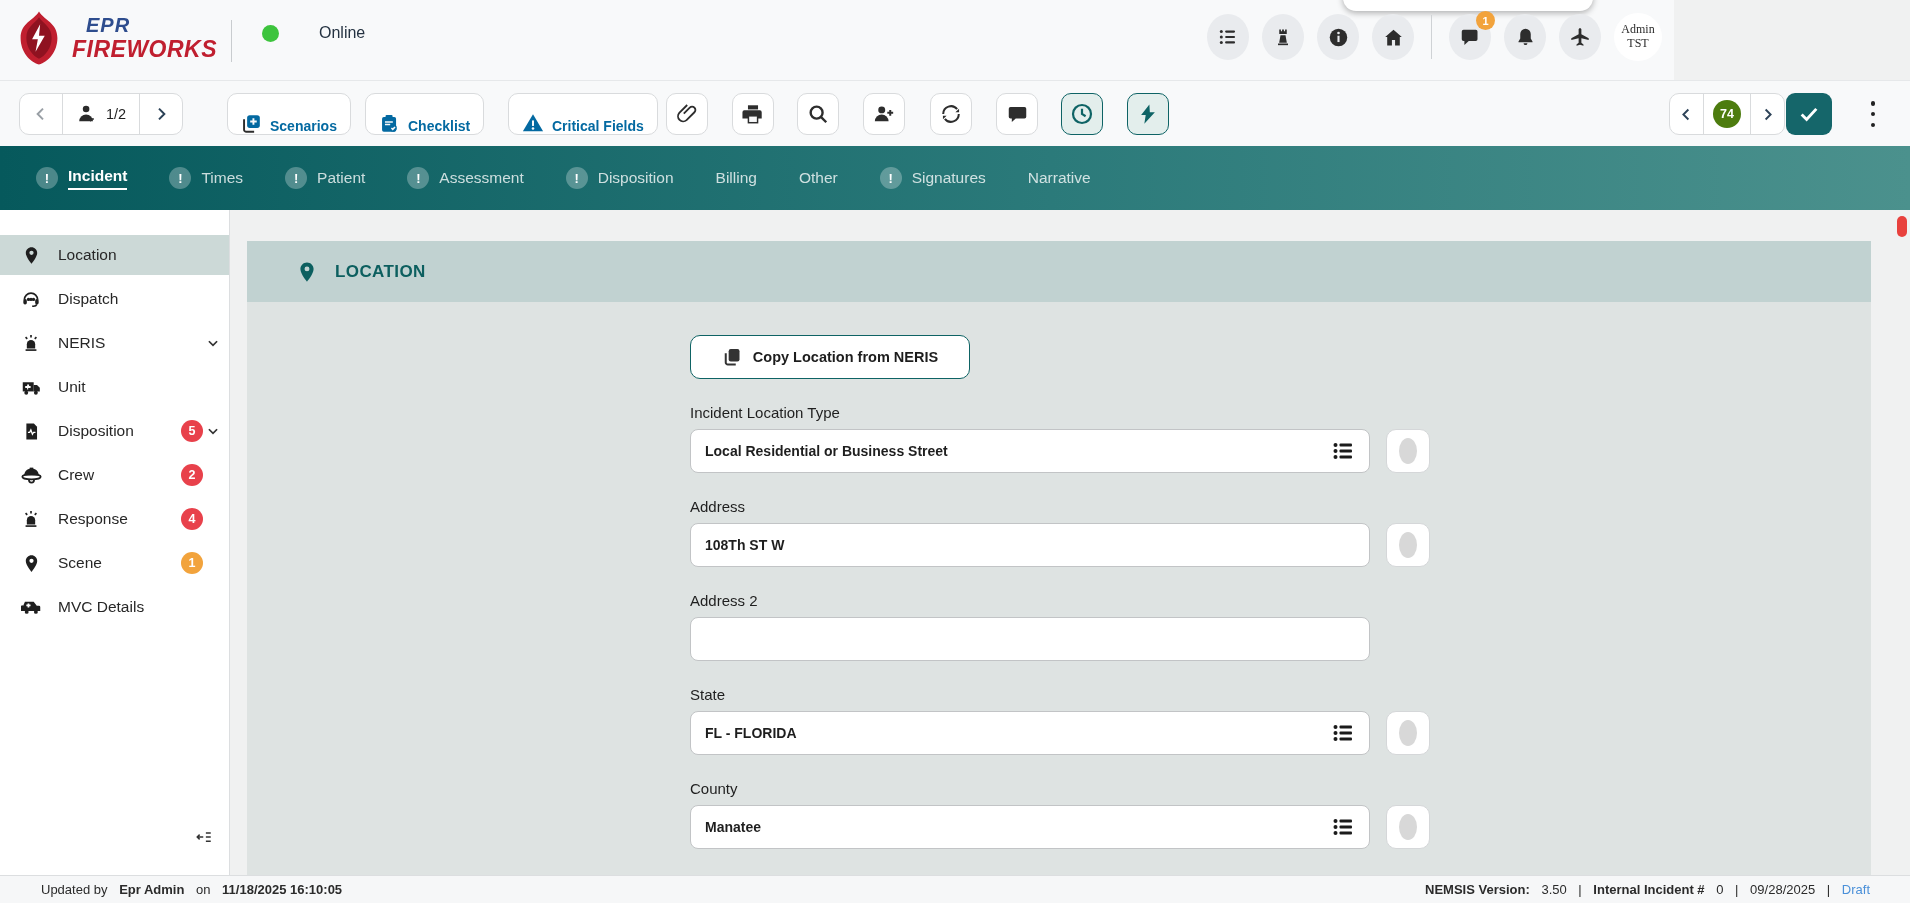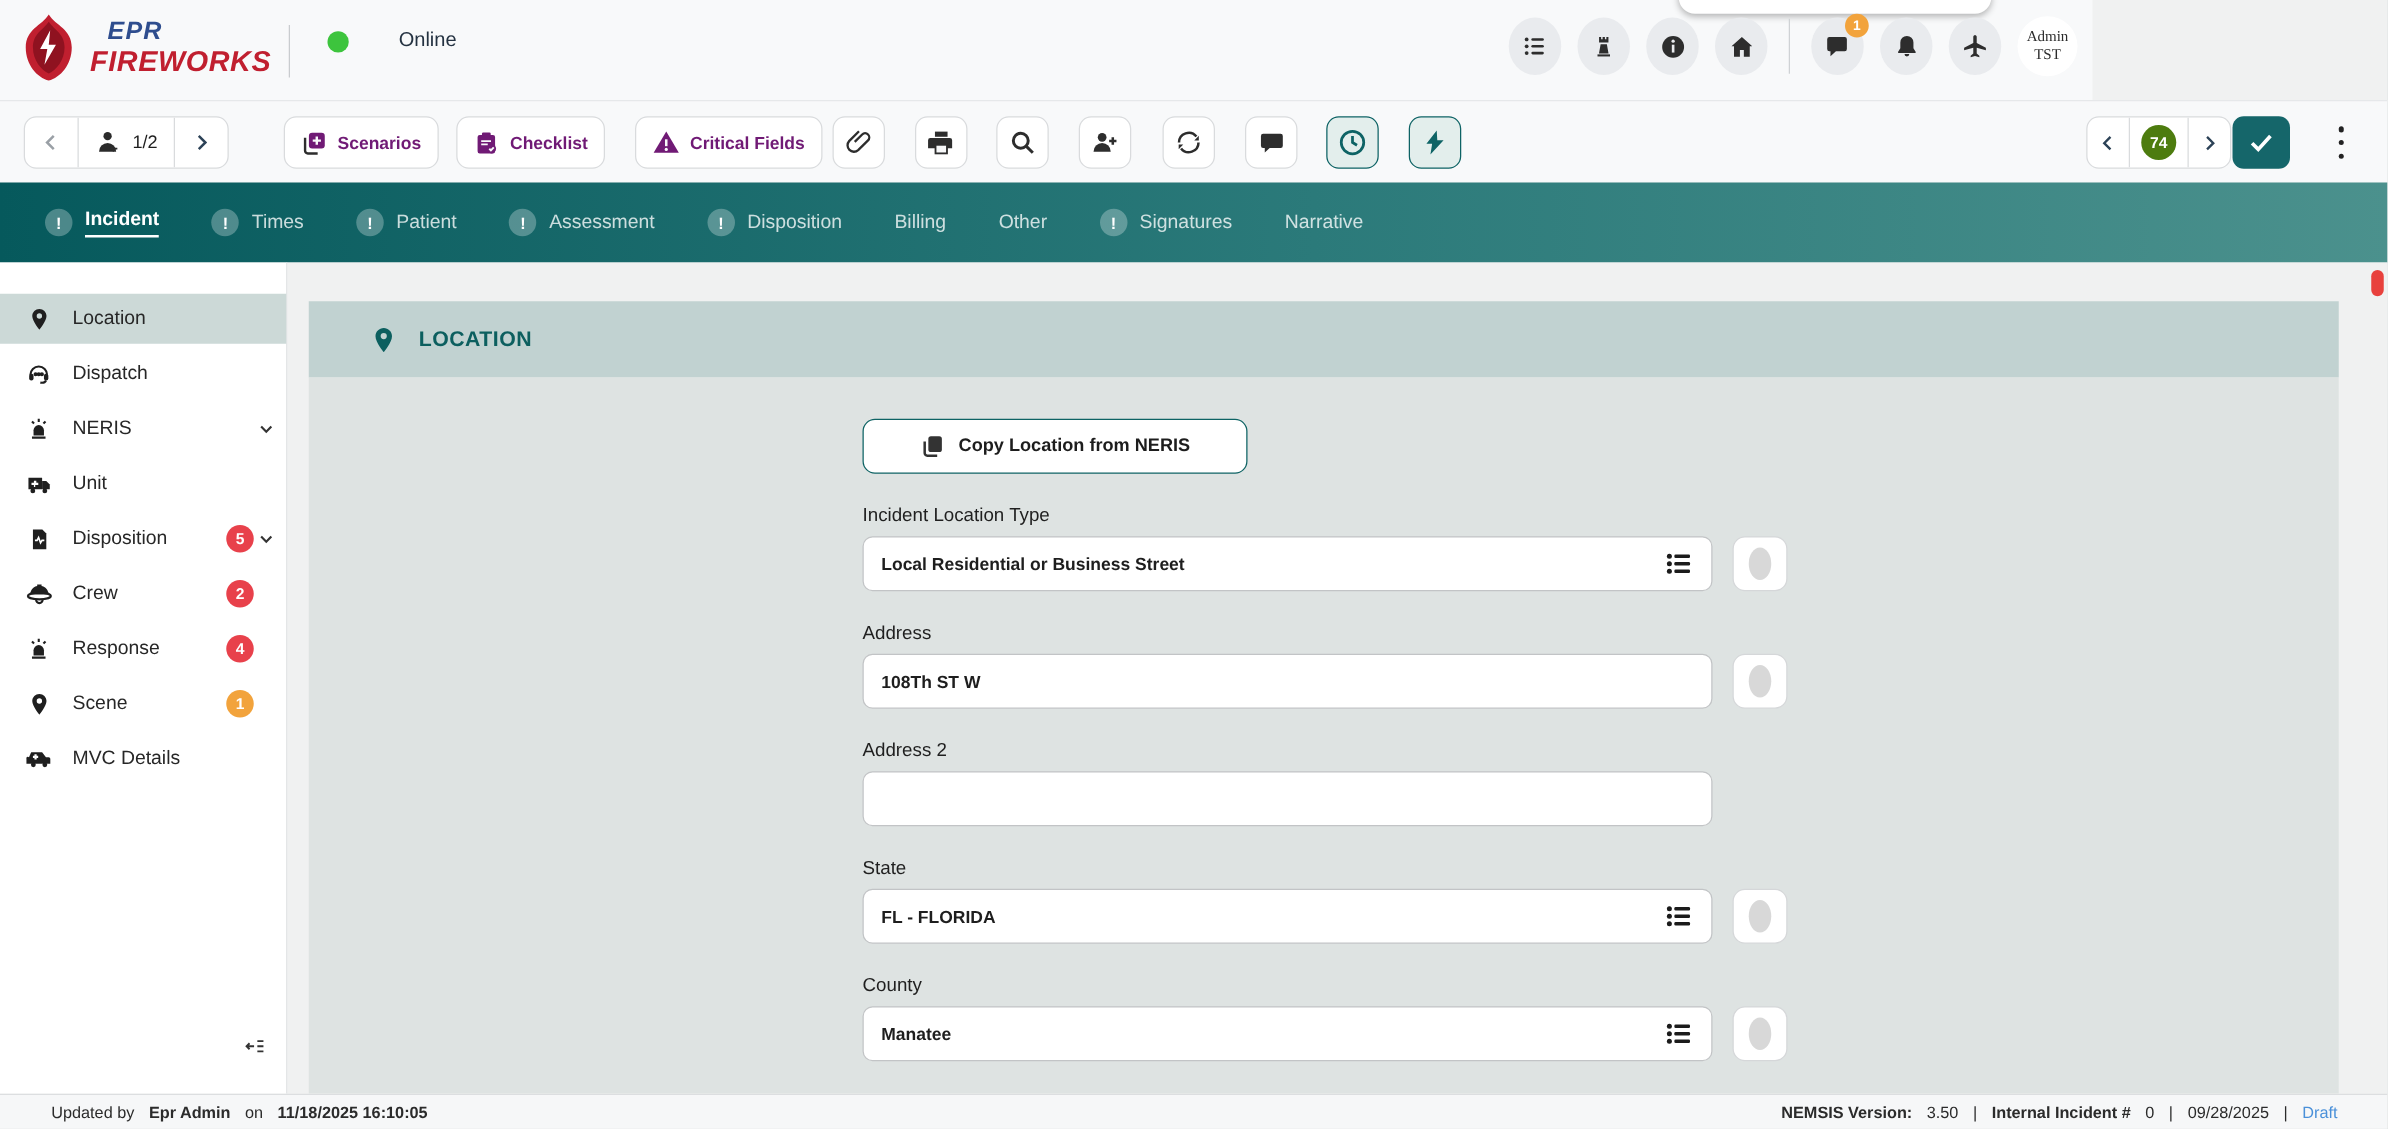--- a/index.html
+++ b/index.html
@@ -32,22 +32,22 @@
   .top-pill { position:absolute; left:1343px; top:-16px; width:250px; height:27px; background:#fff;
               border-radius:13px; box-shadow:0 2px 6px rgba(0,0,0,.3); }
 
   
   .toolbar { position:absolute; left:0; top:80px; width:1910px; height:66px; background:#f8f9fa;
              border-top:1px solid #e6e8ea; }
   .tb { position:absolute; top:12px; height:42px; }
   .seg { display:flex; align-items:stretch; background:#fff; border:1px solid #d9dbdd; border-radius:10px; overflow:hidden; }
   .seg-cell { display:flex; align-items:center; justify-content:center; gap:8px; padding:0 13px; }
   .seg-cell + .seg-cell { border-left:1px solid #d9dbdd; }
-  .tb-btn { display:flex; align-items:center; gap:8px; background:#fff; border:1px solid #d9dbdd;
-            border-radius:10px; padding:0 13px; height:42px; font-size:14px; font-weight:600; color:#701a75; }
+  .tb-btn { display:flex; align-items:flex-end; gap:8px; background:#fff; border:1px solid #d9dbdd;
+            border-radius:10px; padding:0 13px; height:42px; font-size:14px; font-weight:600; color:#0369a1; }
   .icon-btn { width:42px; height:42px; background:#fff; border:1px solid #d9dbdd; border-radius:10px;
               display:flex; align-items:center; justify-content:center; color:#2d2d2d; }
   .icon-btn.teal { border:1px solid #0e6365; background:#e3eeec; color:#0e6365; }
   .chev { color:#2c4257; }
   .chev.dim { color:#9aa0a6; }
   .count-badge { width:28px; height:28px; border-radius:50%; background:#4d7c0f; color:#fff;
                  font-size:12.5px; font-weight:700; display:flex; align-items:center; justify-content:center; }
   .save-btn { position:absolute; left:1786px; top:12px; width:46px; height:42px; background:#15666a;
               border:none; border-radius:9px; display:flex; align-items:center; justify-content:center; }
   .kebab { position:absolute; left:1864px; top:20px; width:18px; height:26px; display:flex;
@@ -78,21 +78,21 @@
   .schev { position:absolute; right:9px; color:#333; }
   .collapse { position:absolute; right:16px; top:618px; color:#333; }
 
   
   .content { position:absolute; left:230px; top:210px; right:0; bottom:28px; background:#f0f1f1; }
   .card { position:absolute; left:17px; top:31px; width:1624px; bottom:0; }
   .card-header { height:61px; background:#c1d2d1; display:flex; align-items:center; gap:17px; padding-left:49px; }
   .card-title { font-size:17px; font-weight:700; color:#0c5f5f; letter-spacing:.4px; }
   .card-body { background:#dee3e2; position:absolute; top:61px; left:0; right:0; bottom:0; }
   .form-col { margin-left:443px; padding-top:33px; width:746px; }
-  .copy-btn { width:308px; height:44px; background:#fff; border:1.5px solid #0e6364; border-radius:10px;
+  .copy-btn { width:280px; height:44px; background:#fff; border:1.5px solid #0e6364; border-radius:10px;
               display:flex; align-items:center; justify-content:center; gap:11px; font-size:14.5px;
               font-weight:700; color:#1d1d1d; }
   .fgroup { margin-top:25px; }
   .flabel { font-size:15px; color:#1f1f1f; margin-bottom:8px; }
   .frow { display:flex; gap:16px; align-items:center; }
   .finput { width:680px; height:44px; background:#fff; border:1px solid #c2c4c6; border-radius:8px;
             display:flex; align-items:center; padding:0 14px; }
   .fvalue { flex:1; font-size:14px; font-weight:700; color:#1e1e1e; }
   .flist { color:#1b1b1b; }
   .status-btn { width:44px; height:44px; background:#fff; border:1px solid #d5d7d9; border-radius:10px;

